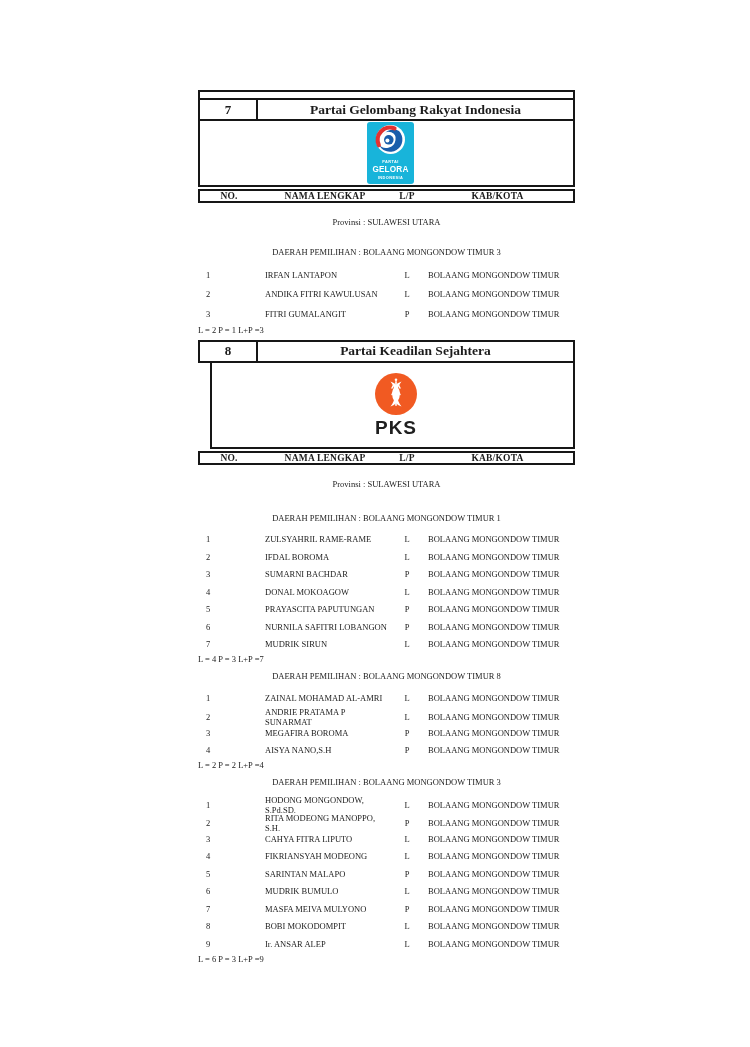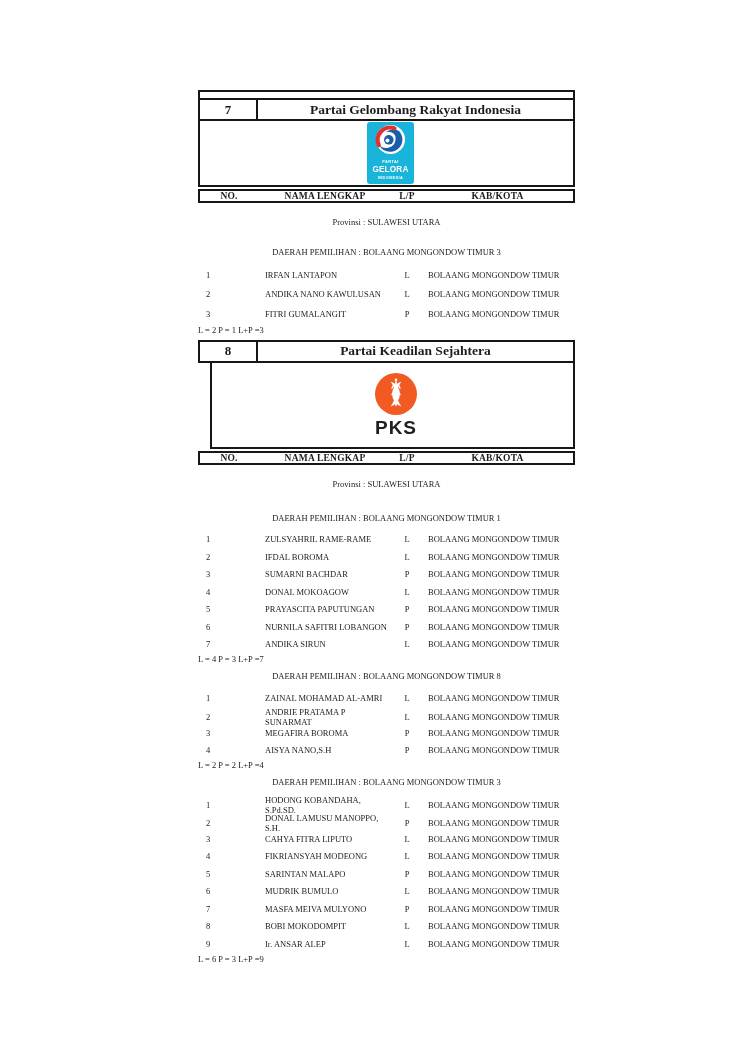--- a/index.html
+++ b/index.html
@@ -98,21 +98,21 @@
     <div class="dapil-rows">
   <div class="crow">
     <div class="c-no">1</div>
     <div class="c-name">IRFAN LANTAPON</div>
     <div class="c-lp">L</div>
     <div class="c-kab">BOLAANG MONGONDOW TIMUR</div>
   </div>
 
   <div class="crow">
     <div class="c-no">2</div>
-    <div class="c-name">ANDIKA NANO KAWULUSAN</div>
+    <div class="c-name">ANDIKA FITRI KAWULUSAN</div>
     <div class="c-lp">L</div>
     <div class="c-kab">BOLAANG MONGONDOW TIMUR</div>
   </div>
 
   <div class="crow">
     <div class="c-no">3</div>
     <div class="c-name">FITRI GUMALANGIT</div>
     <div class="c-lp">P</div>
     <div class="c-kab">BOLAANG MONGONDOW TIMUR</div>
   </div>
@@ -194,21 +194,21 @@
 
   <div class="crow">
     <div class="c-no">6</div>
     <div class="c-name">NURNILA SAFITRI LOBANGON</div>
     <div class="c-lp">P</div>
     <div class="c-kab">BOLAANG MONGONDOW TIMUR</div>
   </div>
 
   <div class="crow">
     <div class="c-no">7</div>
-    <div class="c-name">ANDIKA SIRUN</div>
+    <div class="c-name">MUDRIK SIRUN</div>
     <div class="c-lp">L</div>
     <div class="c-kab">BOLAANG MONGONDOW TIMUR</div>
   </div>
 </div>
     <div class="summary">L = 4 P = 3 L+P =7</div>
   </section>
 
   <section class="dapil">
     <div class="dapil-title">DAERAH PEMILIHAN : BOLAANG MONGONDOW TIMUR 8</div>
     <div class="dapil-rows">
@@ -241,28 +241,28 @@
   </div>
 </div>
     <div class="summary">L = 2 P = 2 L+P =4</div>
   </section>
 
   <section class="dapil">
     <div class="dapil-title">DAERAH PEMILIHAN : BOLAANG MONGONDOW TIMUR 3</div>
     <div class="dapil-rows">
   <div class="crow">
     <div class="c-no">1</div>
-    <div class="c-name">HODONG KOBANDAHA, S.Pd.SD.</div>
+    <div class="c-name">HODONG MONGONDOW, S.Pd.SD.</div>
     <div class="c-lp">L</div>
     <div class="c-kab">BOLAANG MONGONDOW TIMUR</div>
   </div>
 
   <div class="crow">
     <div class="c-no">2</div>
-    <div class="c-name">DONAL LAMUSU MANOPPO, S.H.</div>
+    <div class="c-name">RITA MODEONG MANOPPO, S.H.</div>
     <div class="c-lp">P</div>
     <div class="c-kab">BOLAANG MONGONDOW TIMUR</div>
   </div>
 
   <div class="crow">
     <div class="c-no">3</div>
     <div class="c-name">CAHYA FITRA LIPUTO</div>
     <div class="c-lp">L</div>
     <div class="c-kab">BOLAANG MONGONDOW TIMUR</div>
   </div>

